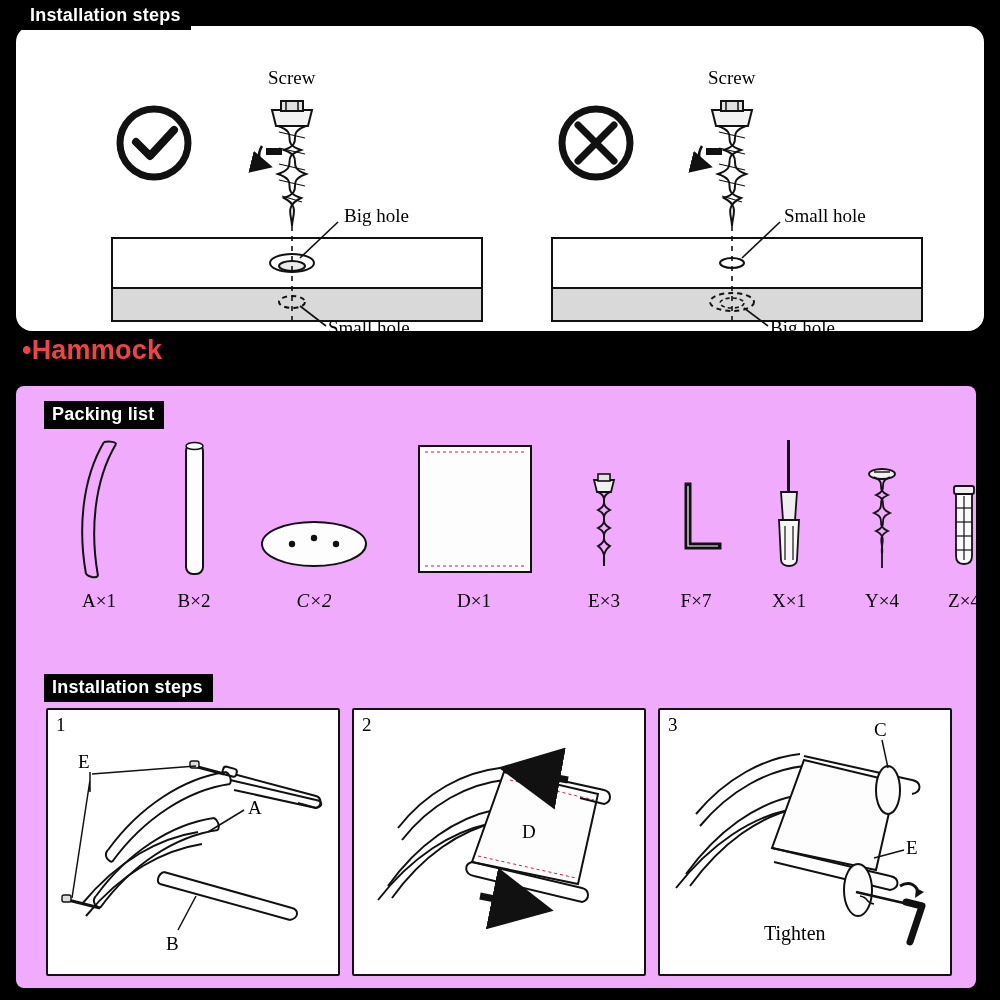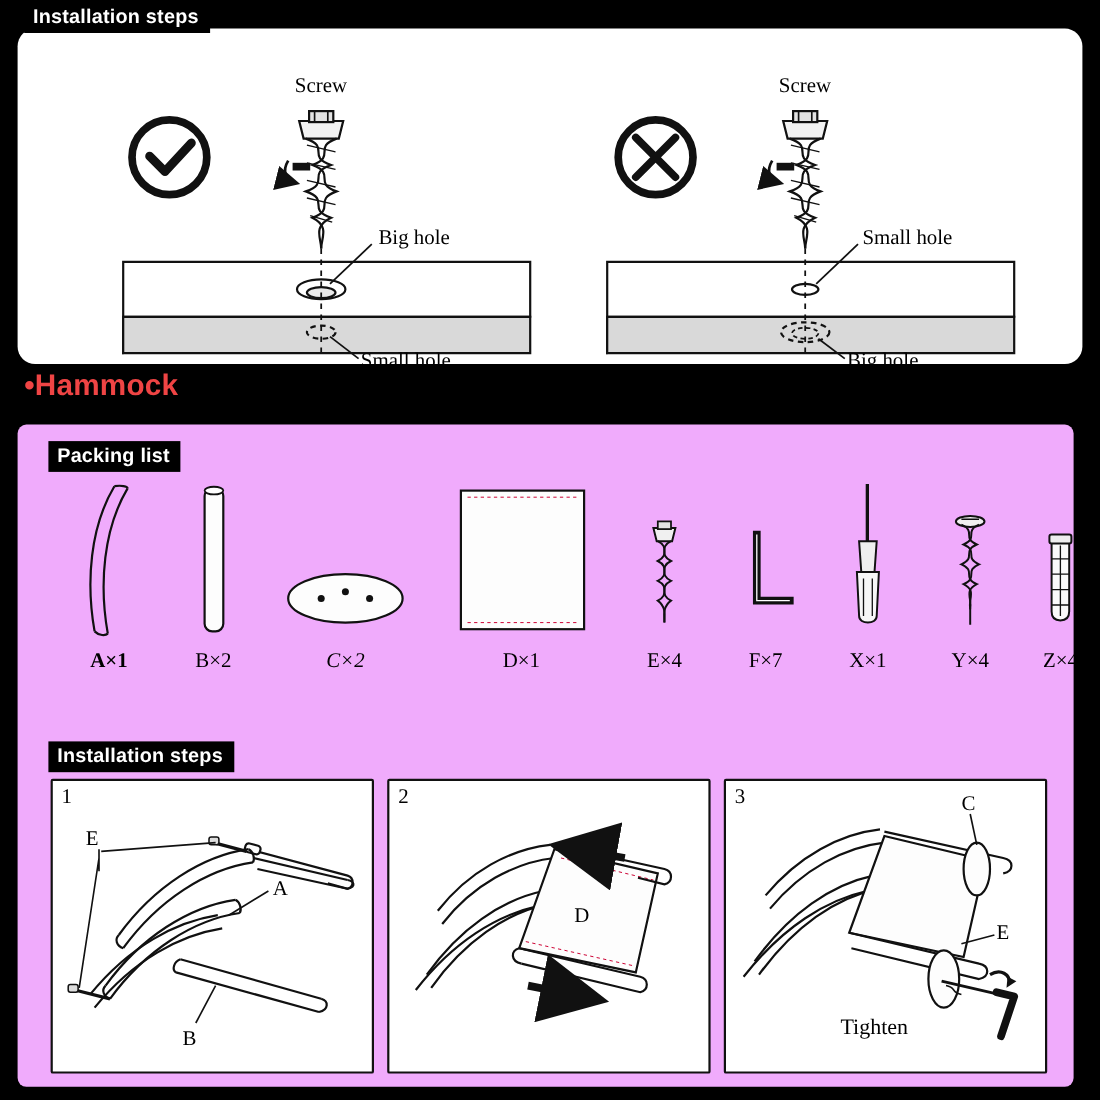--- a/index.html
+++ b/index.html
@@ -264,21 +264,21 @@
   <div class="divider"></div>
 
   <div class="section-title">•Hammock</div>
 
   <div class="hammock-card">
 
     <div class="chip packing-title">Packing list</div>
 
     <div class="parts-row">
 
-      <div class="part" style="left:10px;  top:0; width:110px;font-weight:bold;">
+      <div class="part" style="left:10px;  top:0; width:110px;">
         <div class="art">
           <svg width="70" height="150" viewBox="0 0 70 150">
             <path d="M40,8 C18,45 14,95 22,140" fill="none" stroke="#111" stroke-width="2"></path>
             <path d="M52,10 C30,47 26,97 34,142" fill="none" stroke="#111" stroke-width="2"></path>
             <path d="M40,8 C46,7 52,8 52,10" fill="none" stroke="#111" stroke-width="2"></path>
             <path d="M22,140 C26,144 32,144 34,142" fill="none" stroke="#111" stroke-width="2"></path>
           </svg>
         </div>
         <div class="cap">A×1</div>
       </div>
@@ -318,21 +318,21 @@
 
       <div class="part" style="left:520px; top:0; width:100px;">
         <div class="art">
           <svg width="48" height="150" viewBox="0 0 48 150">
             <path d="M14,46 L34,46 L31,58 L17,58 Z" fill="#f0f0f0" stroke="#111" stroke-width="1.8"></path>
             <rect x="18" y="40" width="12" height="7" fill="#e3e3e3" stroke="#111" stroke-width="1.6"></rect>
             <path d="M18,58 C30,64 18,70 30,76 C18,82 30,88 18,94 C30,100 18,106 30,112 C22,118 24,126 24,132" fill="none" stroke="#111" stroke-width="1.8"></path>
             <path d="M30,58 C18,64 30,70 18,76 C30,82 18,88 30,94 C18,100 30,106 18,112 C26,118 24,126 24,132" fill="none" stroke="#111" stroke-width="1.8"></path>
           </svg>
         </div>
-        <div class="cap">E×4</div>
+        <div class="cap">E×3</div>
       </div>
 
       <div class="part" style="left:612px; top:0; width:100px;">
         <div class="art">
           <svg width="60" height="150" viewBox="0 0 60 150">
             <path d="M22,52 L22,112 L52,112" fill="none" stroke="#111" stroke-width="7" stroke-linecap="square" stroke-linejoin="miter"></path>
             <path d="M22,52 L22,112 L52,112" fill="none" stroke="#fff" stroke-width="1.2"></path>
           </svg>
         </div>
         <div class="cap">F×7</div>

